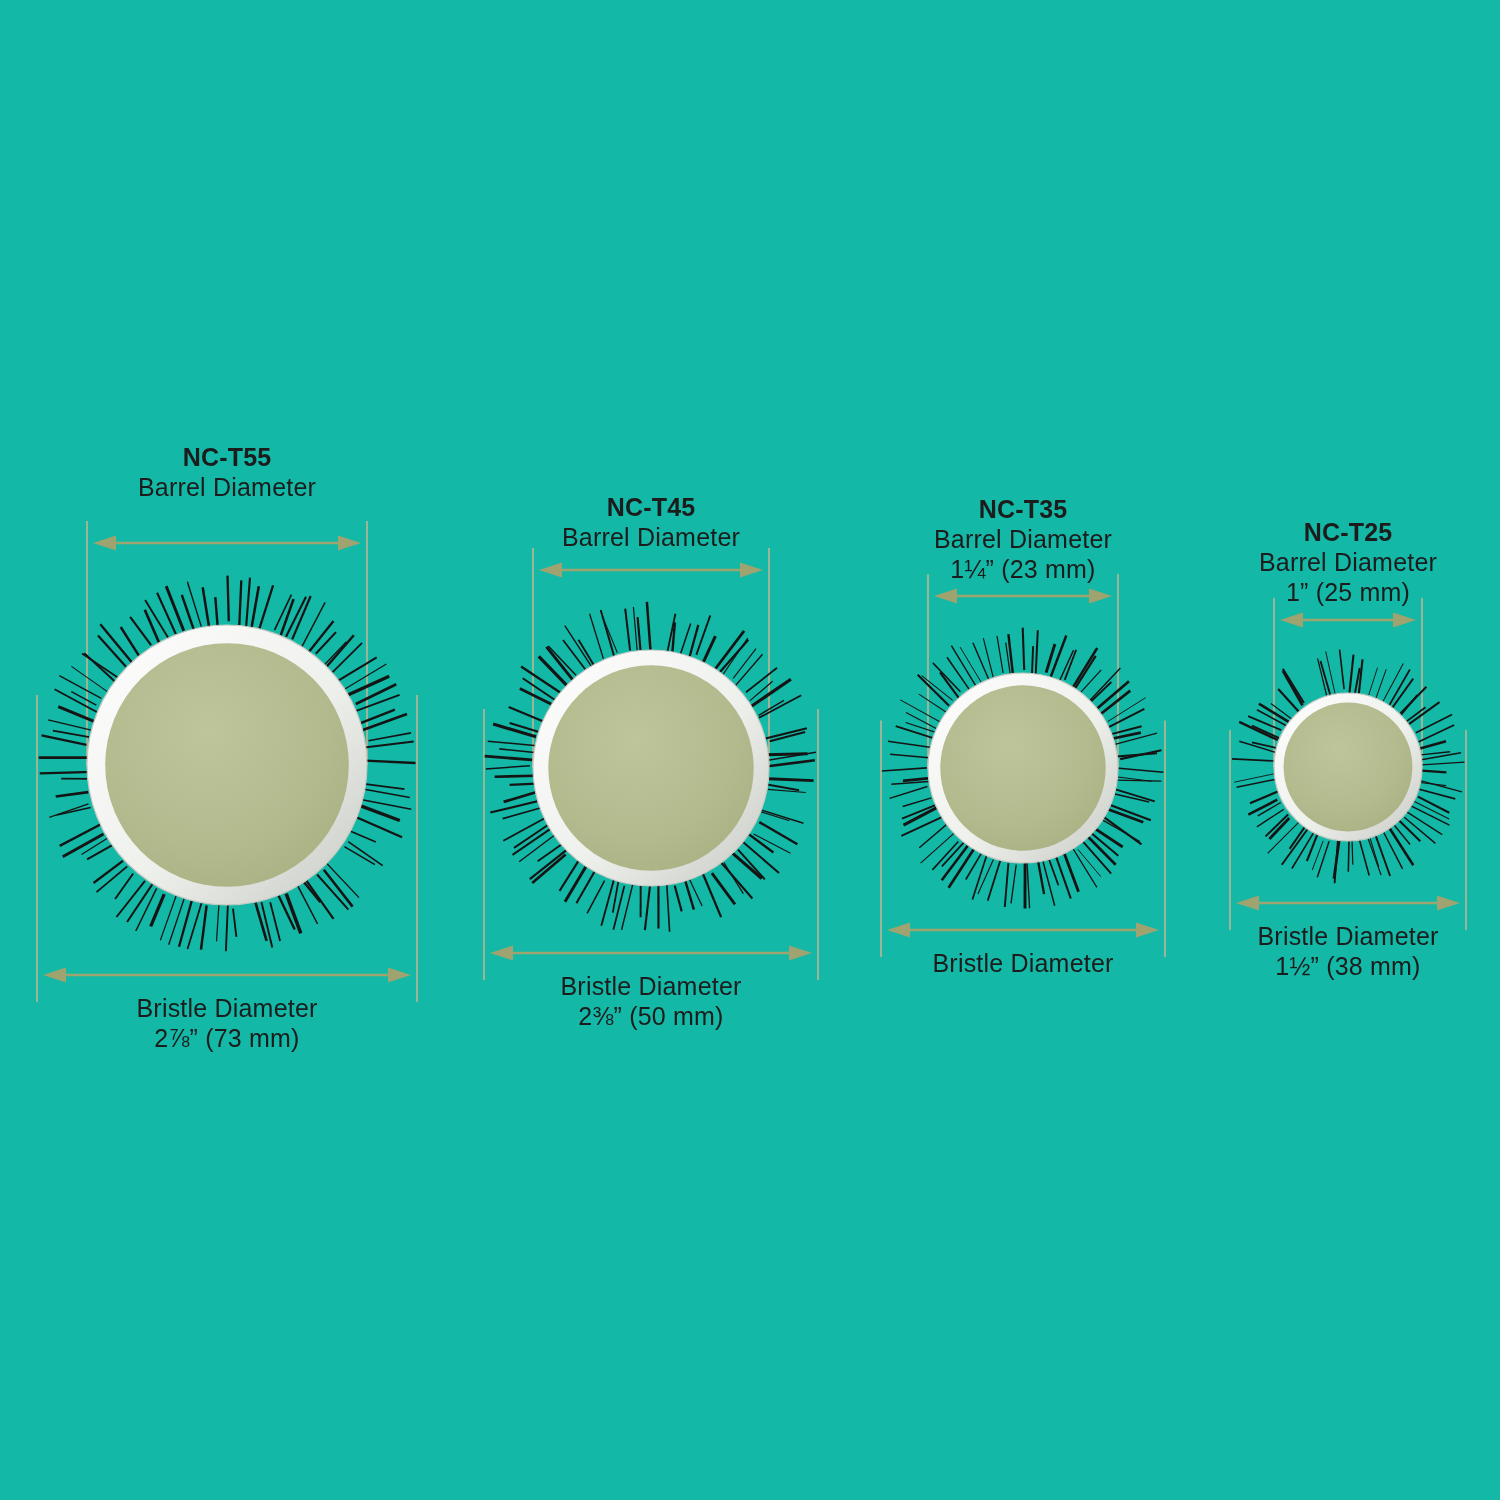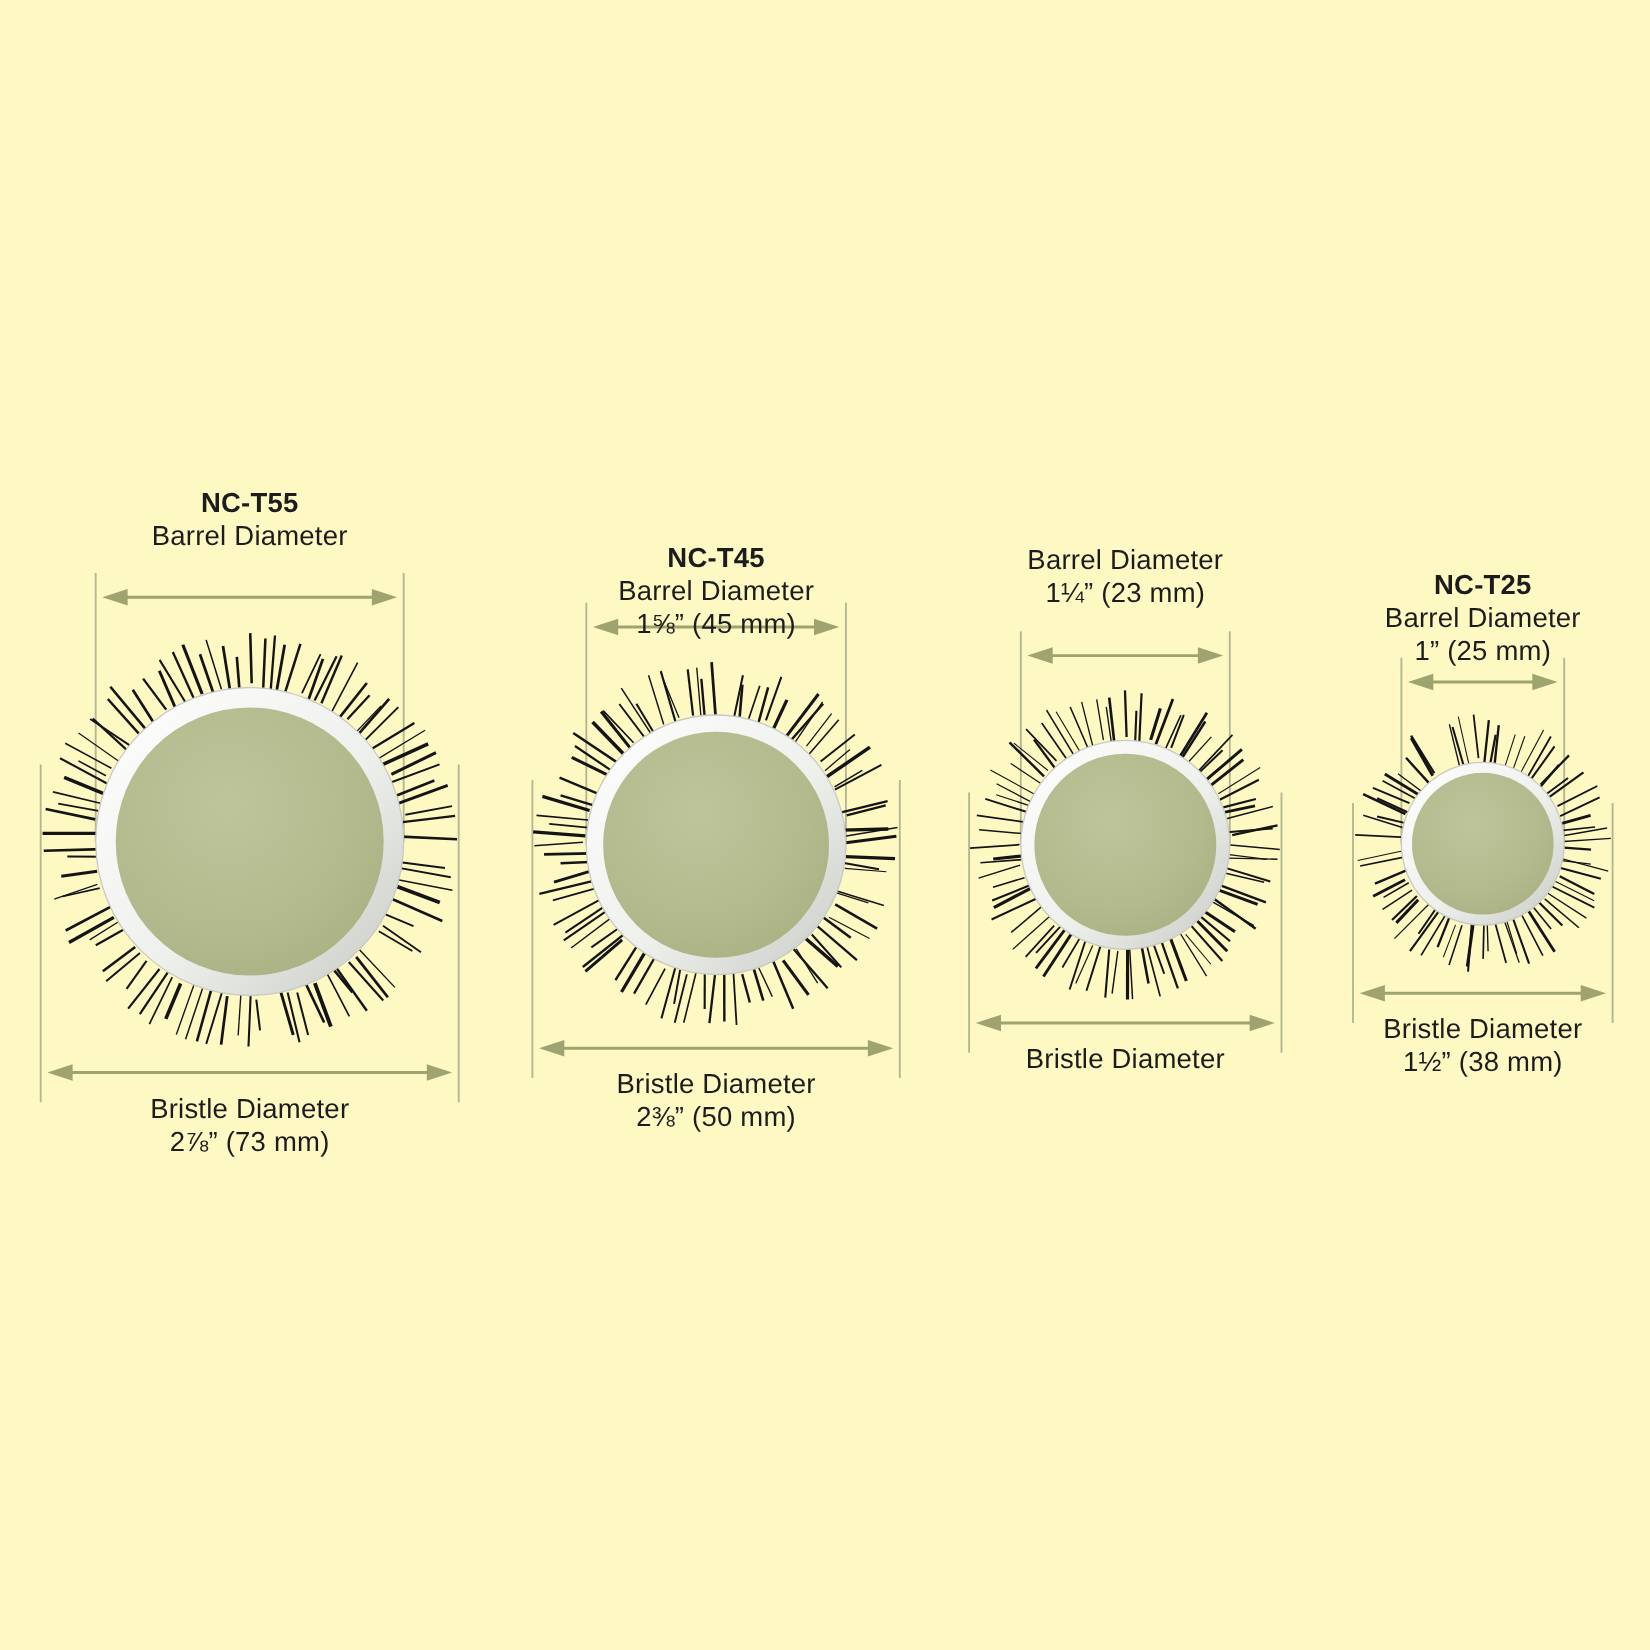--- a/index.html
+++ b/index.html
@@ -1,17 +1,17 @@
 <!DOCTYPE html>
 <html><head>
 <meta charset="utf-8">
 <style>
   html,body{margin:0;padding:0;background:#fff;}
   .stage{
-    position:relative;width:1500px;height:1500px;background:#fef9c3;overflow:hidden;
+    position:relative;width:1500px;height:1500px;background:#14b8a6;overflow:hidden;
     font-family:"Liberation Sans","DejaVu Sans",sans-serif;
   }
   #diagram-svg{position:absolute;left:0;top:0;}
   .label{
     position:absolute;width:440px;text-align:center;
     font-size:25px;line-height:30px;color:#1c1c1c;letter-spacing:0.2px;
   }
   .label .model{font-weight:700;}
 </style>
 </head>
@@ -448,28 +448,28 @@
     <div class="cap">Barrel Diameter</div>
   </div>
   <div class="label bristle-cap" style="left: 7px; top: 993px;">
     <div class="cap">Bristle Diameter</div>
     <div class="cap">2⅞” (73 mm)</div>
   </div>
 
   <div class="label brush-title" style="left: 431px; top: 467px; margin-top: 25px;">
     <div class="model">NC-T45</div>
     <div class="cap">Barrel Diameter</div>
-    <div class="cap">1⅝” (45 mm)</div>
   </div>
   <div class="label bristle-cap" style="left: 431px; top: 971px;">
     <div class="cap">Bristle Diameter</div>
     <div class="cap">2⅜” (50 mm)</div>
   </div>
 
   <div class="label brush-title" style="left: 803px; top: 494px;">
+    <div class="model">NC-T35</div>
     <div class="cap">Barrel Diameter</div>
     <div class="cap">1¼” (23 mm)</div>
   </div>
   <div class="label bristle-cap" style="left: 803px; top: 948px;">
     <div class="cap">Bristle Diameter</div>
   </div>
 
   <div class="label brush-title" style="left: 1128px; top: 517px;">
     <div class="model">NC-T25</div>
     <div class="cap">Barrel Diameter</div>

